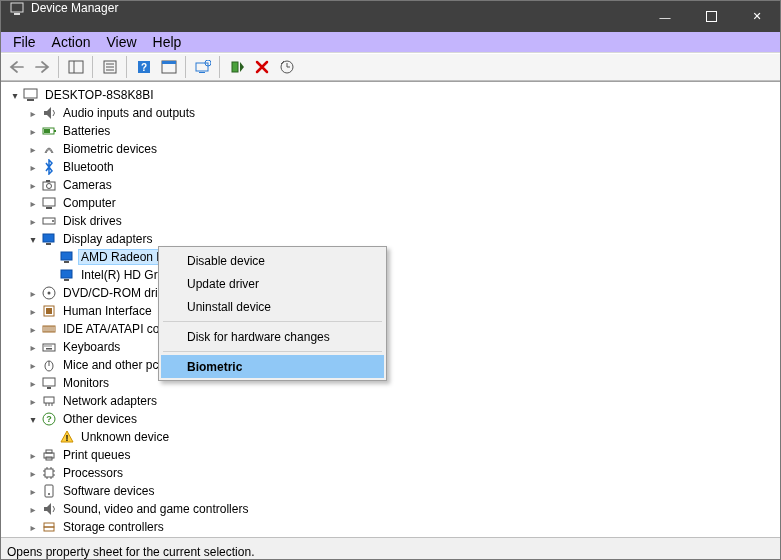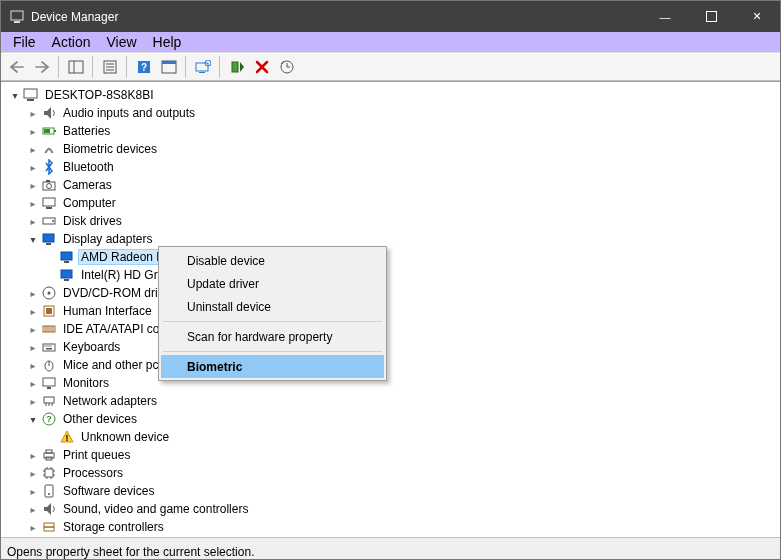--- a/index.html
+++ b/index.html
@@ -1,17 +1,17 @@
 <!DOCTYPE html>
 <html><head>
 <meta charset="utf-8">
 <style>
   * { box-sizing: border-box; margin: 0; padding: 0; font-family: "Segoe UI", Tahoma, sans-serif; }
   body { background: #fff; width: 781px; height: 560px; overflow: hidden; border: 1px solid #777; display: flex; flex-direction: column; }
-  .titlebar { height: 31px; background: #404040; color: #fff; display: flex; align-items: center; padding-left: 8px; font-size: 12px; }
+  .titlebar { height: 31px; background: #404040; color: #fff; display: flex; align-items: flex-start; padding-left: 8px; font-size: 12px; }
   .titlebar .icon-slot { width: 16px; height: 16px; margin-right: 6px; display:inline-flex; align-items:center; justify-content:center; }
   .titlebar .title-text { flex: 1; }
   .titlebar .winbtn { width: 46px; height: 31px; color:#fff; display:flex; align-items:center; justify-content:center; font-size:11px; }
   .menubar { height: 21px; background: #c4b5fd; display:flex; align-items:center; font-size:14px; padding: 0 4px; border-bottom:1px solid #d8d8d8;}
   .menubar .mitem { padding: 2px 8px; cursor:default; }
   .toolbar { height: 28px; background: #f5f5f5; border-top:1px solid #fff; border-bottom:1px solid #bfbfbf; display:flex; align-items:center; padding: 0 4px; gap:2px;}
   .tbtn { width: 23px; height: 22px; display:flex; align-items:center; justify-content:center; border:1px solid transparent; cursor:default; }
   .tdiv { width:1px; height:22px; background:#c0c0c0; margin:0 3px; }
   .content { flex:1; display:flex; position:relative; overflow:hidden; border-top:1px solid #a0a0a0;}
   .tree { flex:1; overflow-y:scroll; overflow-x:hidden; font-size:12px; padding: 4px 0 4px 8px; background:#fff; position:relative;}
@@ -412,21 +412,21 @@
           </svg>
         </span>
       <span class="label">Storage controllers</span>
     </div>
 
     <div class="ctxmenu">
       <div class="ci">Disable device</div>
       <div class="ci">Update driver</div>
       <div class="ci">Uninstall device</div>
       <div class="csep"></div>
-      <div class="ci">Scan for hardware property</div>
+      <div class="ci">Disk for hardware changes</div>
       <div class="csep"></div>
       <div class="ci hov bold">Biometric</div>
     </div>
 
   </div>
 </div>
 
 <div class="statusbar">
   <span>Opens property sheet for the current selection.</span>
 </div>

